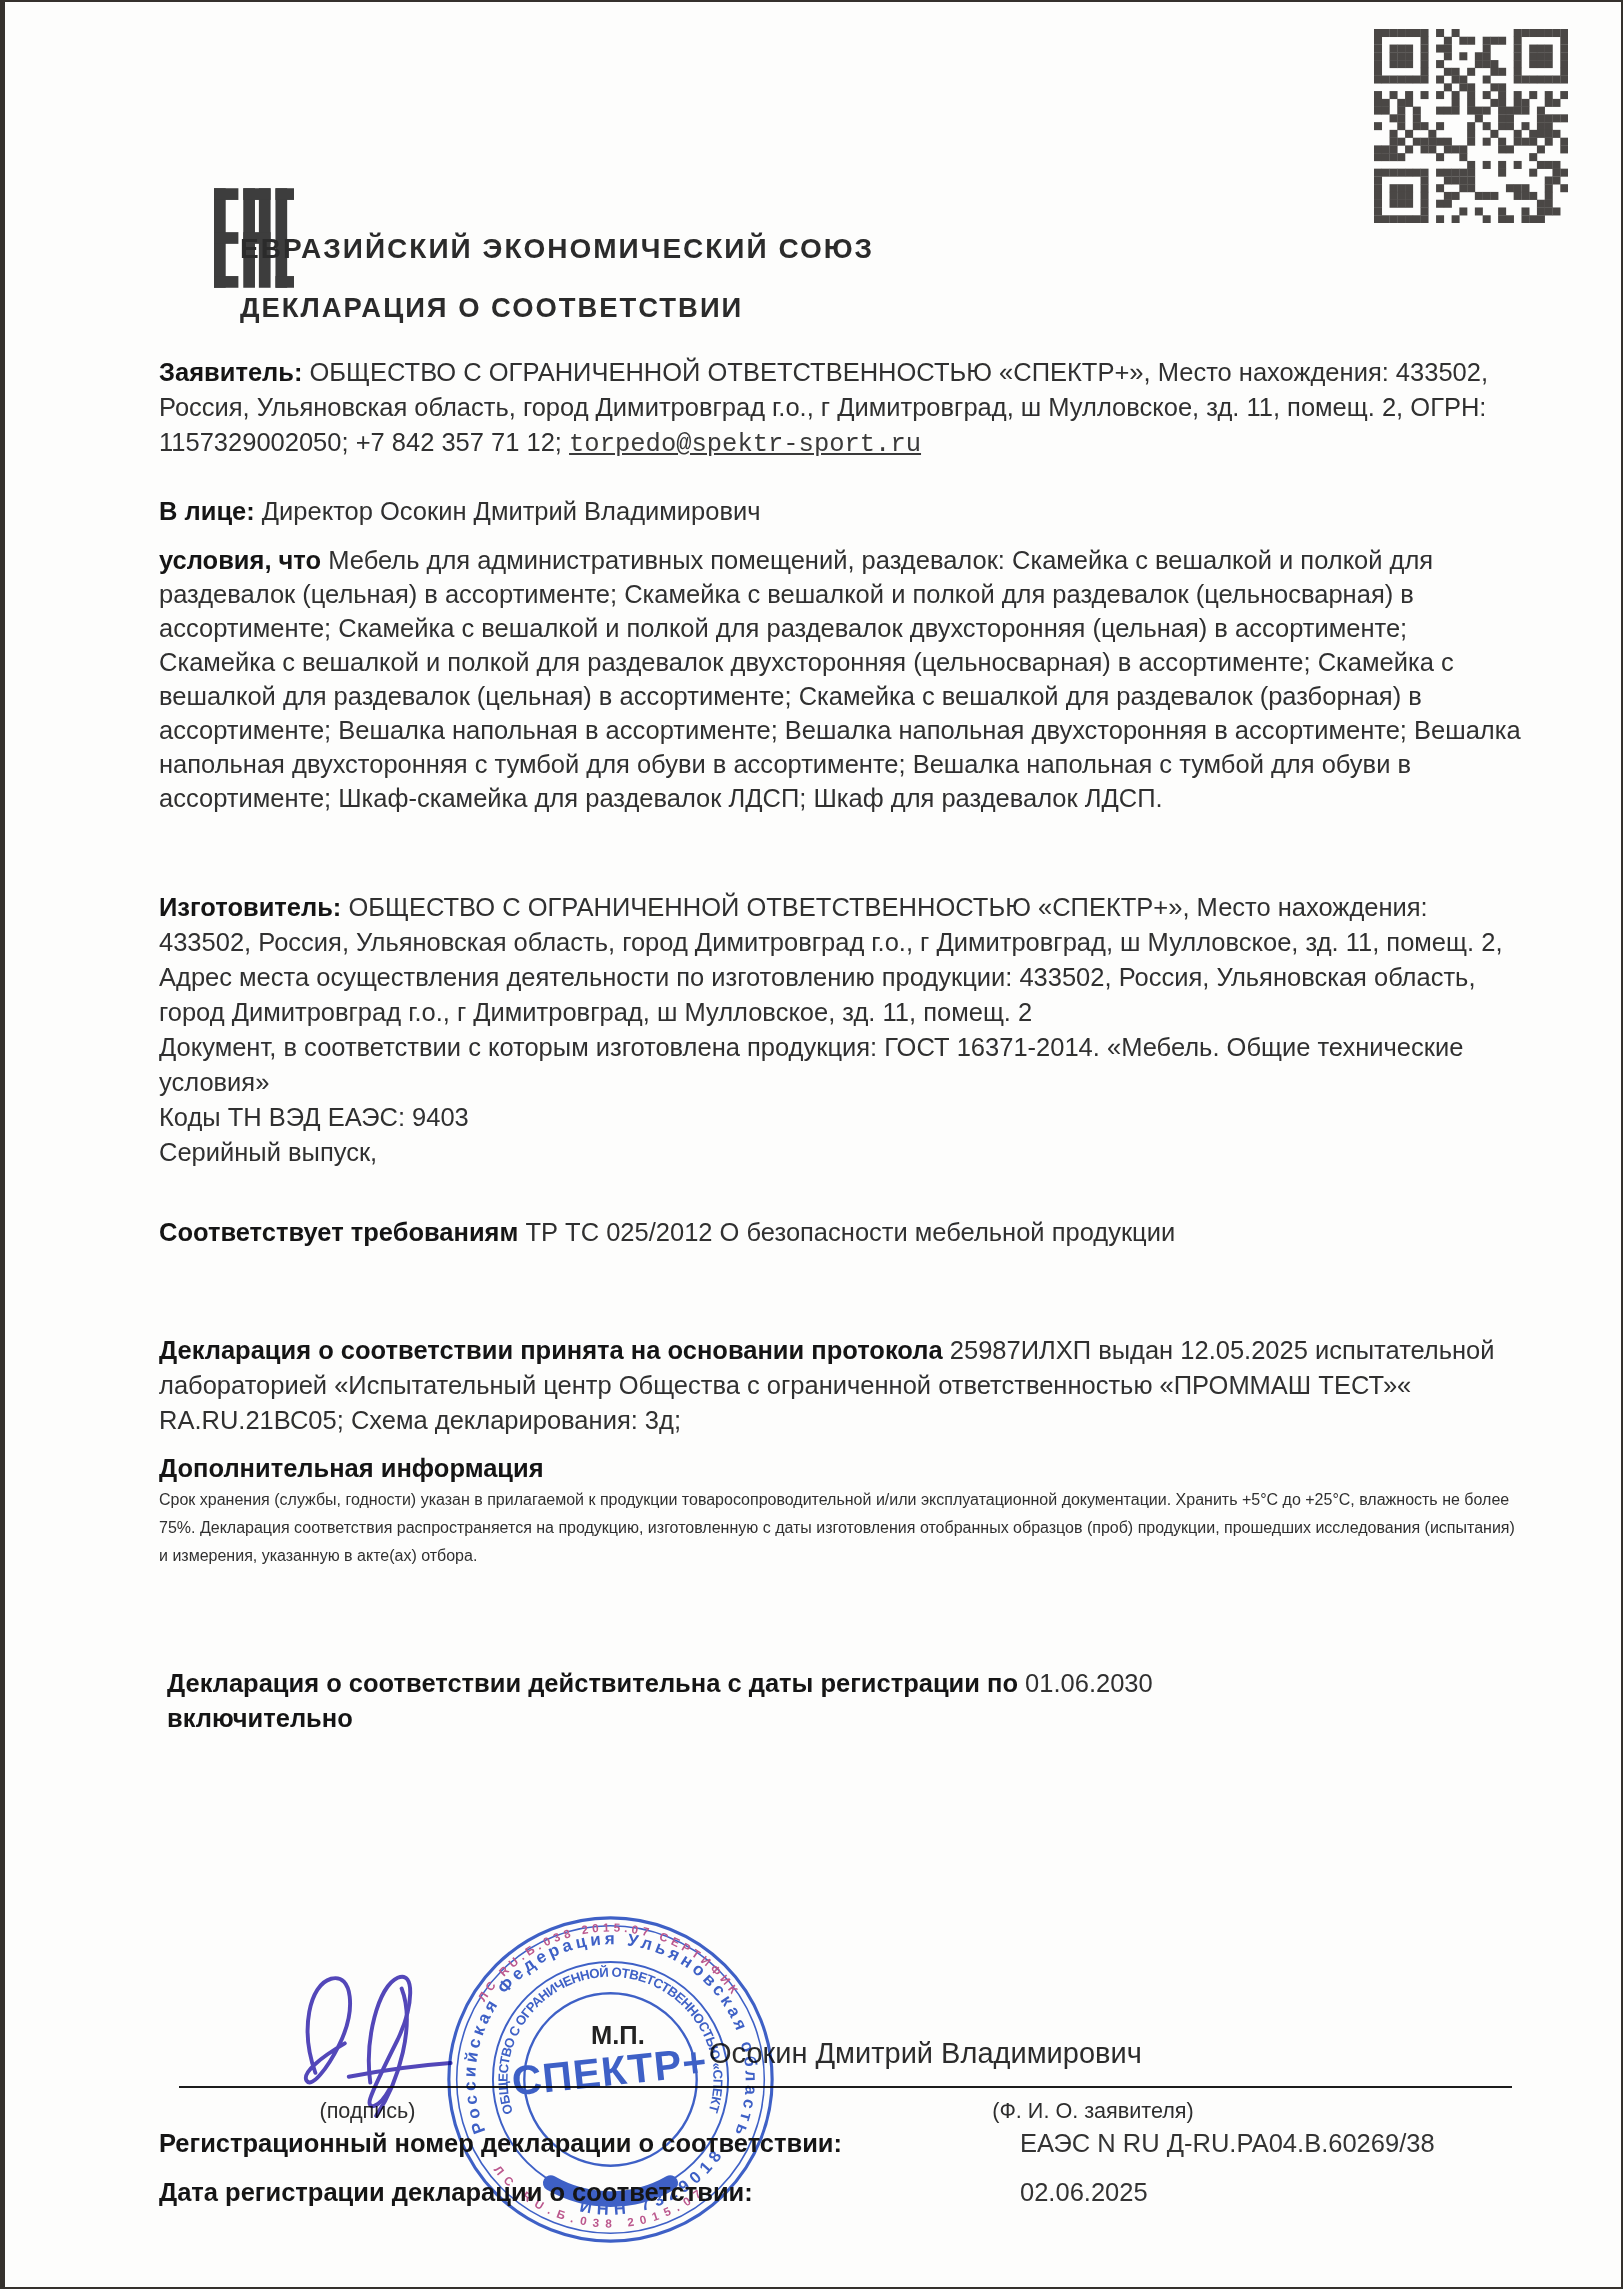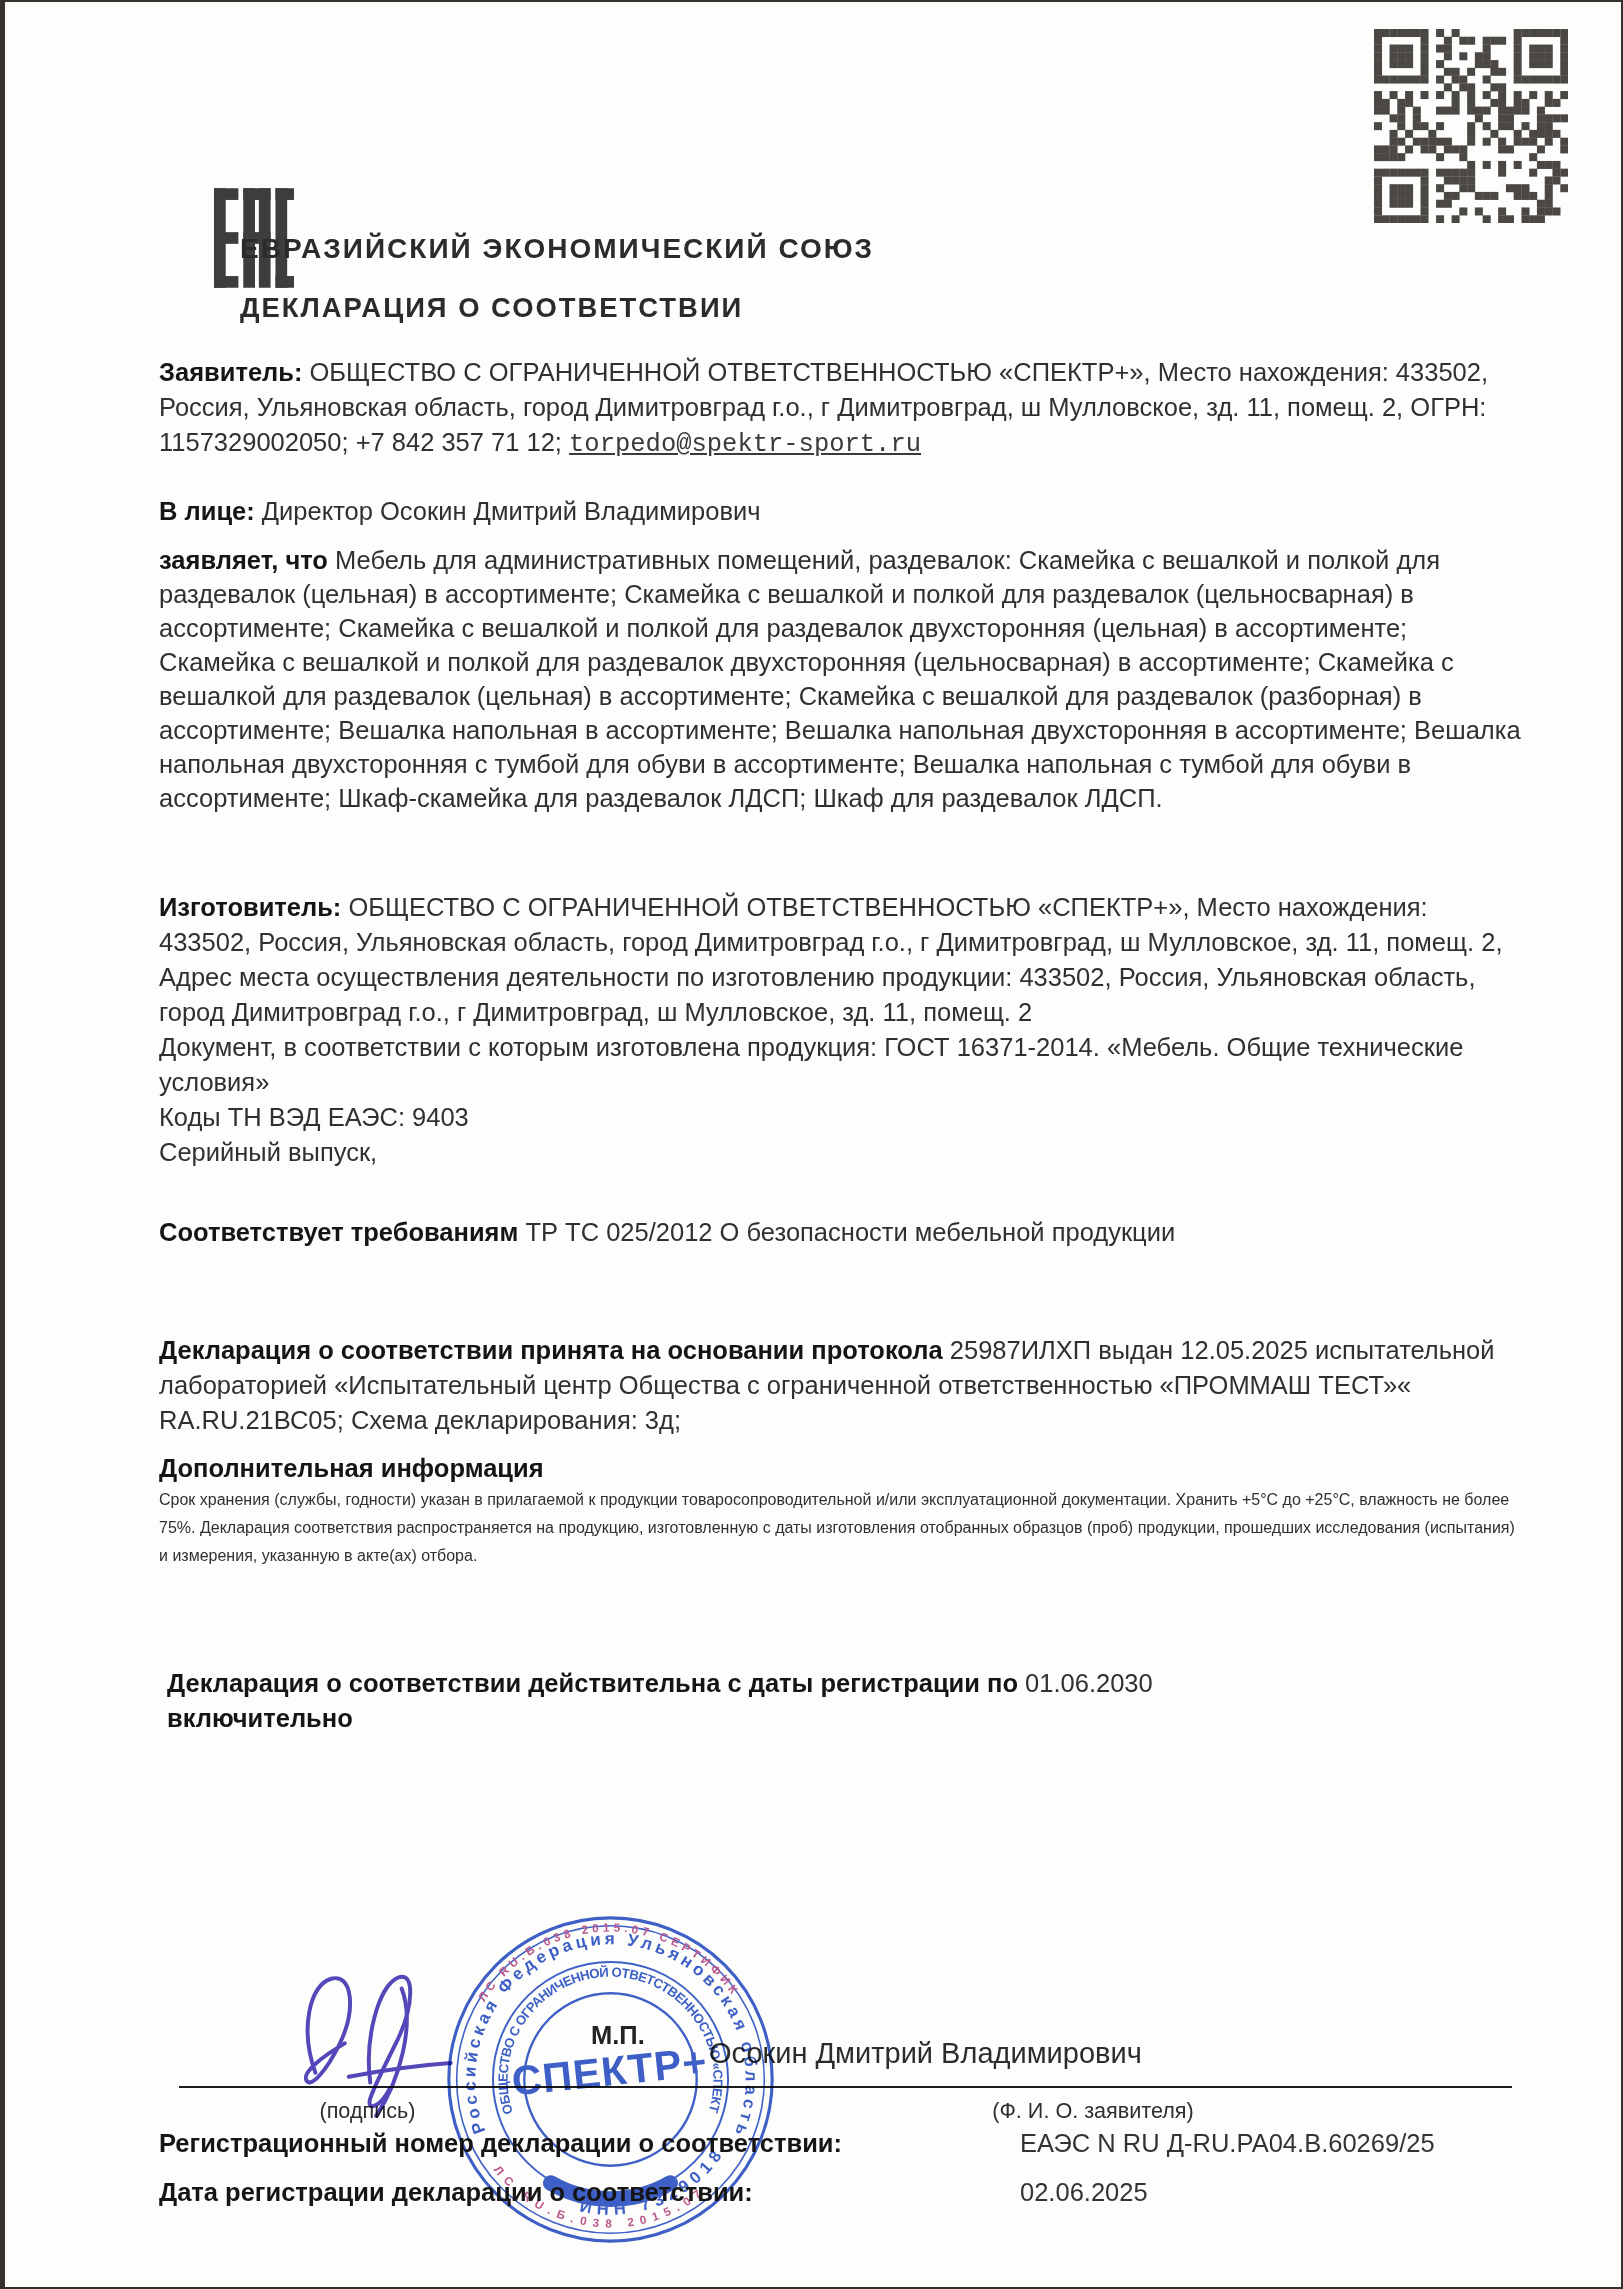--- a/index.html
+++ b/index.html
@@ -357,21 +357,21 @@
   <span>ОБЩЕСТВО С ОГРАНИЧЕННОЙ ОТВЕТСТВЕННОСТЬЮ «СПЕКТР+», Место нахождения: 433502, Россия, Ульяновская область, город Димитровград г.о., г Димитровград, ш Мулловское, зд. 11, помещ. 2, ОГРН: 1157329002050; +7 842 357 71 12;</span>
   <span class="email">torpedo@spektr-sport.ru</span>
 </p>
 
 <p class="par" style="top:492px;margin:0">
   <span class="b">В лице:</span>
   <span>Директор Осокин Дмитрий Владимирович</span>
 </p>
 
 <p class="par" style="top:541px;margin:0;line-height:34px">
-  <span class="b">заявляет, что</span>
+  <span class="b">условия, что</span>
   <span>Мебель для административных помещений, раздевалок: Скамейка с вешалкой и полкой для раздевалок (цельная) в ассортименте; Скамейка с вешалкой и полкой для раздевалок (цельносварная) в ассортименте; Скамейка с вешалкой и полкой для раздевалок двухсторонняя (цельная) в ассортименте; Скамейка с вешалкой и полкой для раздевалок двухсторонняя (цельносварная) в ассортименте; Скамейка с вешалкой для раздевалок (цельная) в ассортименте; Скамейка с вешалкой для раздевалок (разборная) в ассортименте; Вешалка напольная в ассортименте; Вешалка напольная двухсторонняя в ассортименте; Вешалка напольная двухсторонняя с тумбой для обуви в ассортименте; Вешалка напольная с тумбой для обуви в ассортименте; Шкаф-скамейка для раздевалок ЛДСП; Шкаф для раздевалок ЛДСП.</span>
 </p>
 
 <p class="par" style="top:888px;margin:0;line-height:35px">
   <span class="b">Изготовитель:</span>
   <span>ОБЩЕСТВО С ОГРАНИЧЕННОЙ ОТВЕТСТВЕННОСТЬЮ «СПЕКТР+», Место нахождения: 433502, Россия, Ульяновская область, город Димитровград г.о., г Димитровград, ш Мулловское, зд. 11, помещ. 2,</span><br>
   <span>Адрес места осуществления деятельности по изготовлению продукции: 433502, Россия, Ульяновская область, город Димитровград г.о., г Димитровград, ш Мулловское, зд. 11, помещ. 2</span><br>
   <span>Документ, в соответствии с которым изготовлена продукция: ГОСТ 16371-2014. «Мебель. Общие технические условия»</span><br>
   <span>Коды ТН ВЭД ЕАЭС: 9403</span><br>
   <span>Серийный выпуск,</span>
@@ -446,19 +446,19 @@
   </text>
   <text class="stamp-txt" font-size="17" letter-spacing="3">
     <textPath href="#arc-bottom" xlink:href="#arc-bottom" startOffset="100" textLength="215">ИНН 7329018903</textPath>
   </text>
   <path d="M 111 277.7 A 122 122 0 0 0 233 277.7" stroke="#2f55c5" stroke-width="16" fill="none" stroke-linecap="round"></path>
   <text x="172" y="178" text-anchor="middle" class="stamp-txt" font-size="42" letter-spacing="1" transform="rotate(-6 172 172)">СПЕКТР+</text>
 </svg>
 
 <div class="regrow" style="top:2127px">
   <span class="b">Регистрационный номер декларации о соответствии:</span>
-  <span class="val">ЕАЭС N RU Д-RU.РА04.В.60269/25</span>
+  <span class="val">ЕАЭС N RU Д-RU.РА04.В.60269/38</span>
 </div>
 <div class="regrow" style="top:2176px">
   <span class="b">Дата регистрации декларации о соответствии:</span>
   <span class="val">02.06.2025</span>
 </div>
 
 
 </body></html>

